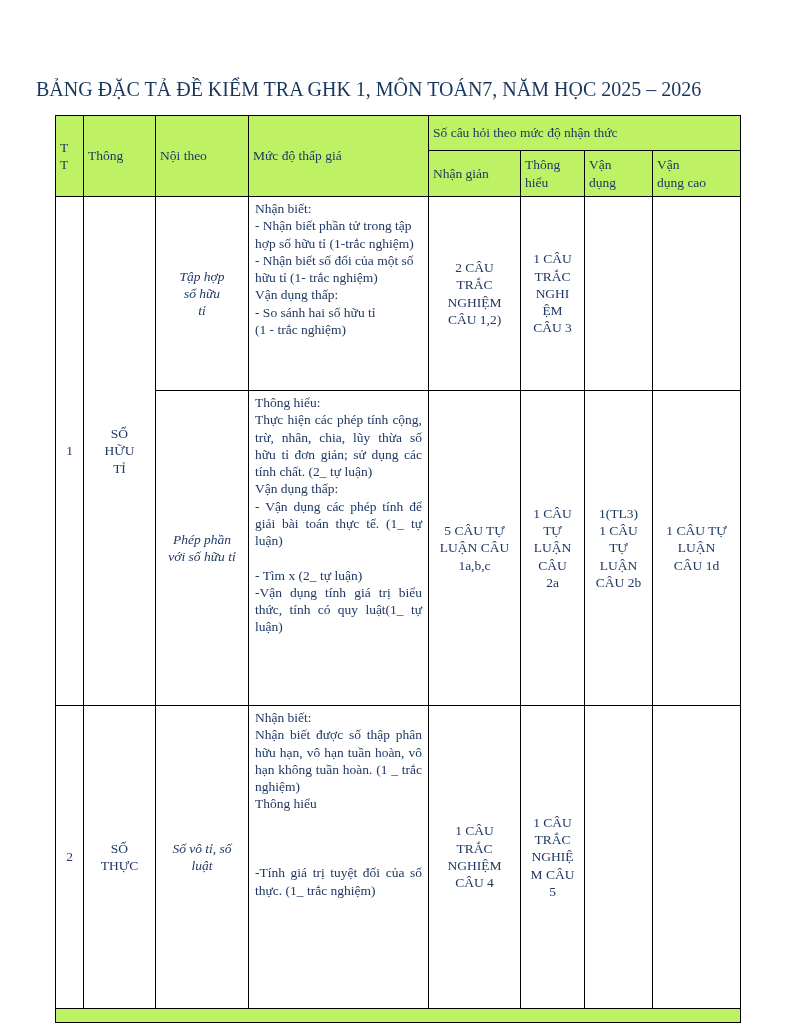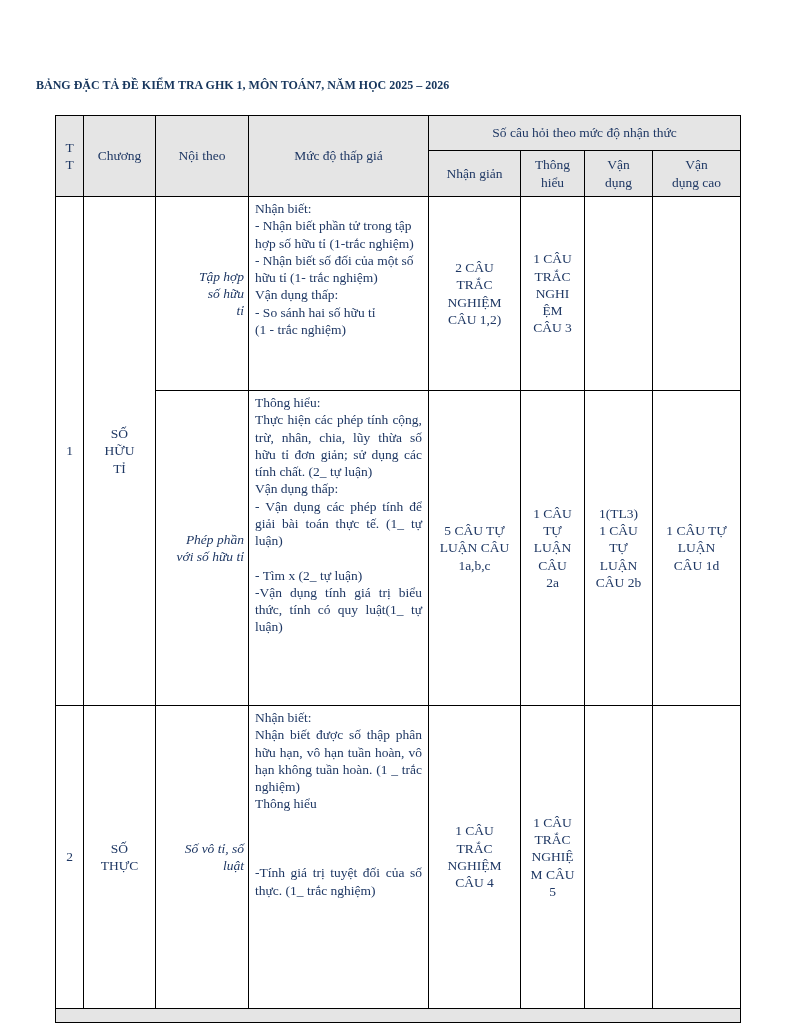--- a/index.html
+++ b/index.html
@@ -9,22 +9,22 @@
     height: 1024px;
     background: #ffffff;
     overflow: hidden;
     font-family: "Liberation Serif", serif;
     color: #1f3864;
   }
   .title {
     position: absolute;
     left: 36px;
     top: 78px;
-    font-size: 12px;
-    font-weight: bold;
+    font-size: 20px;
+    font-weight: normal;
     color: #17365d;
     white-space: nowrap;
   }
   table.doc-table {
     position: absolute;
     left: 55px;
     top: 115px;
     width: 685px;
     border-collapse: collapse;
     table-layout: fixed;
@@ -32,27 +32,26 @@
   td {
     border: 1px solid #000000;
     font-size: 13.5px;
     line-height: 1.28;
     padding: 2px 4px;
     vertical-align: middle;
     color: #1f3864;
     overflow: hidden;
   }
   .hdr {
-    background: #e5e5e5;
-    text-align: center;
+    background: #bef264;
     vertical-align: middle;
   }
   .pre { white-space: pre-line; }
   .center { text-align: center; }
-  .italic { font-style: italic; text-align: right; }
+  .italic { font-style: italic; }
   .muc {
     vertical-align: top;
     text-align: left;
     padding: 3px 6px;
   }
   .justify { text-align: justify; }
 </style>
 </head>
 <body>
 
@@ -69,21 +68,21 @@
       <col style="width:92px">
       <col style="width:64px">
       <col style="width:68px">
       <col style="width:88px">
     </colgroup>
     <tbody>
 
       <tr style="height:35px">
         <td class="hdr pre" rowspan="2">T
 T</td>
-        <td class="hdr" rowspan="2">Chương</td>
+        <td class="hdr" rowspan="2">Thông</td>
         <td class="hdr" rowspan="2">Nội theo</td>
         <td class="hdr" rowspan="2">Mức độ thấp giá</td>
         <td class="hdr" colspan="4">Số câu hỏi theo mức độ nhận thức</td>
       </tr>
 
       <tr style="height:46px">
         <td class="hdr">Nhận giản</td>
         <td class="hdr">Thông hiểu</td>
         <td class="hdr pre">Vận
 dụng</td>

